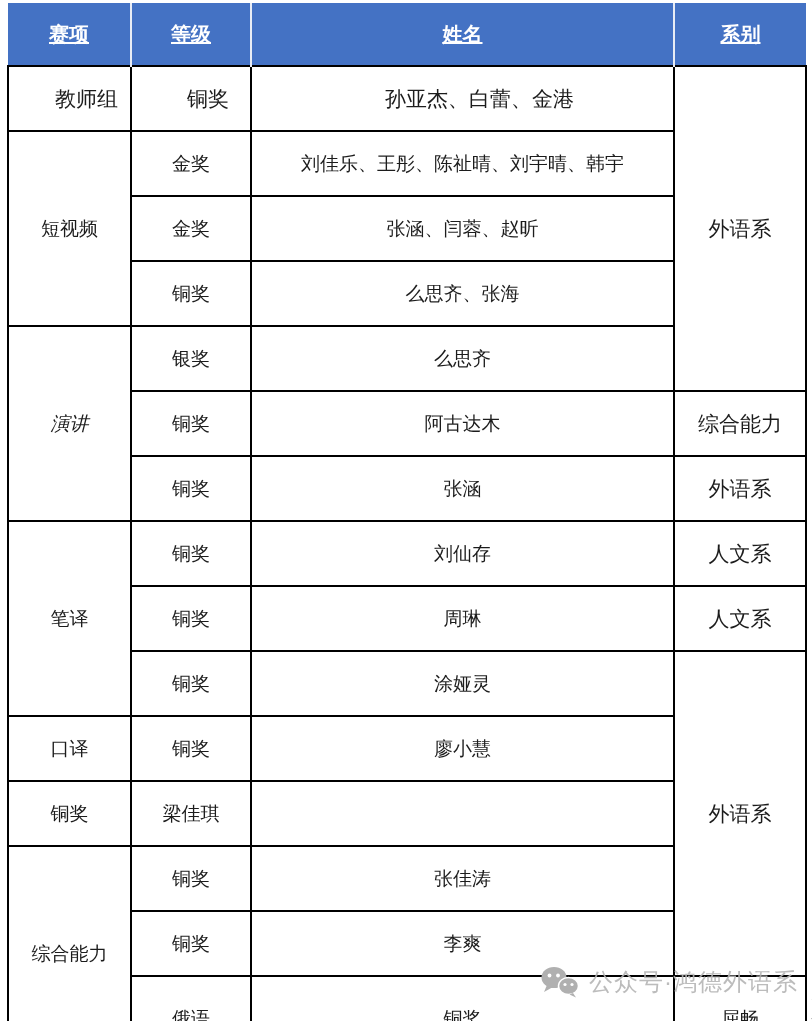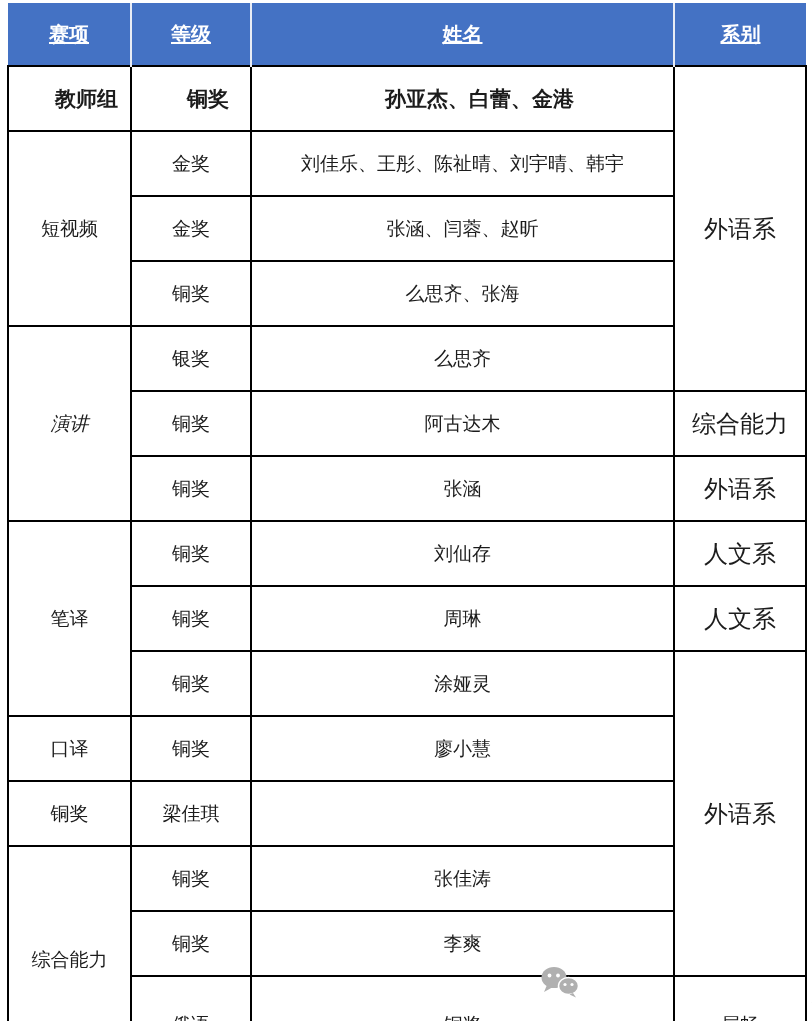--- a/index.html
+++ b/index.html
@@ -43,27 +43,27 @@
     border: 2px solid #000000;
     text-align: center;
     vertical-align: middle;
     font-size: 19px;
     color: #1c1c1c;
     height: 63px;
     padding: 0 4px;
     background: transparent;
   }
   tbody td.bold-cell {
-    font-weight: bold;
+    font-weight: normal;
     font-size: 21px;
     padding-left: 38px;
   }
   tbody td.cell-dept {
     font-family: Liberation Sans, sans-serif;
-    font-size: 24px;
+    font-size: 21px;
   }
 
   .watermark {
     position: absolute;
     left: 540px;
     top: 966px;
     display: flex;
     align-items: center;
     gap: 9px;
     z-index: 5;
@@ -182,13 +182,14 @@
         <polygon points="33,27 36,31.5 29.5,28.5"></polygon>
       </g>
       <g fill="#ffffff">
         <circle cx="9.5" cy="9.5" r="1.9"></circle>
         <circle cx="18" cy="9.5" r="1.9"></circle>
         <circle cx="25" cy="18.5" r="1.6"></circle>
         <circle cx="32" cy="18.5" r="1.6"></circle>
       </g>
     </svg>
   </span>
+  <span class="watermark-text" style="color: rgb(181, 181, 181);">公众号·鸿德外语系</span>
 </div>
 
 </body></html>

